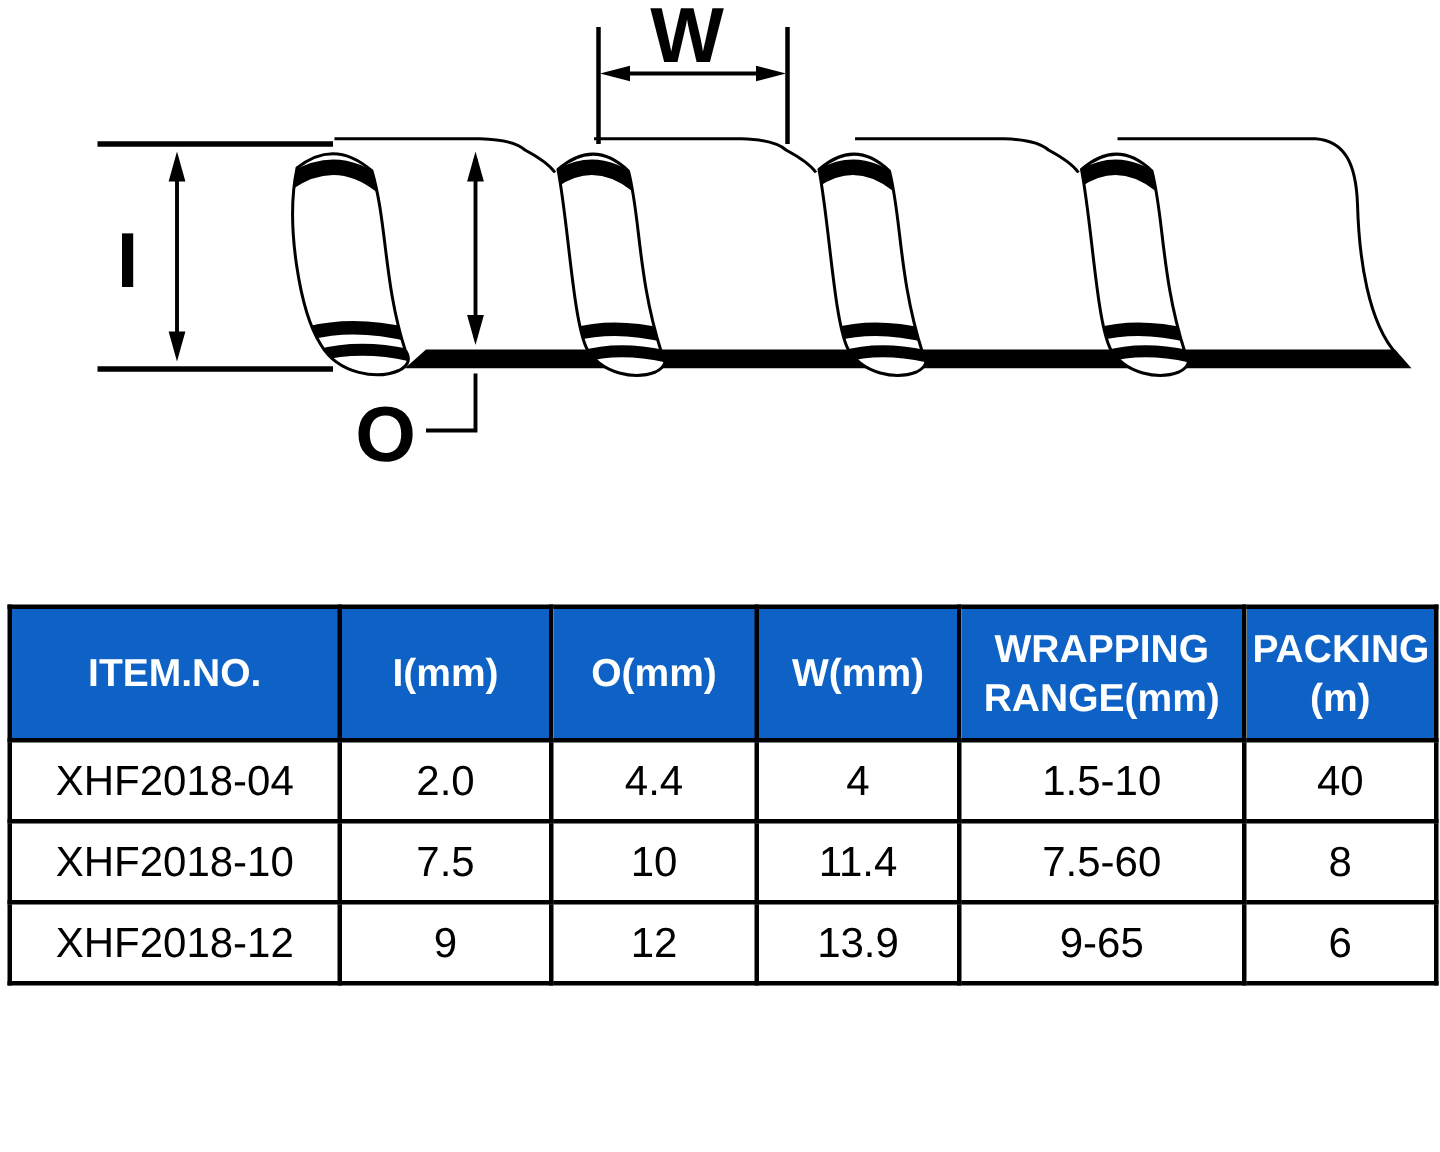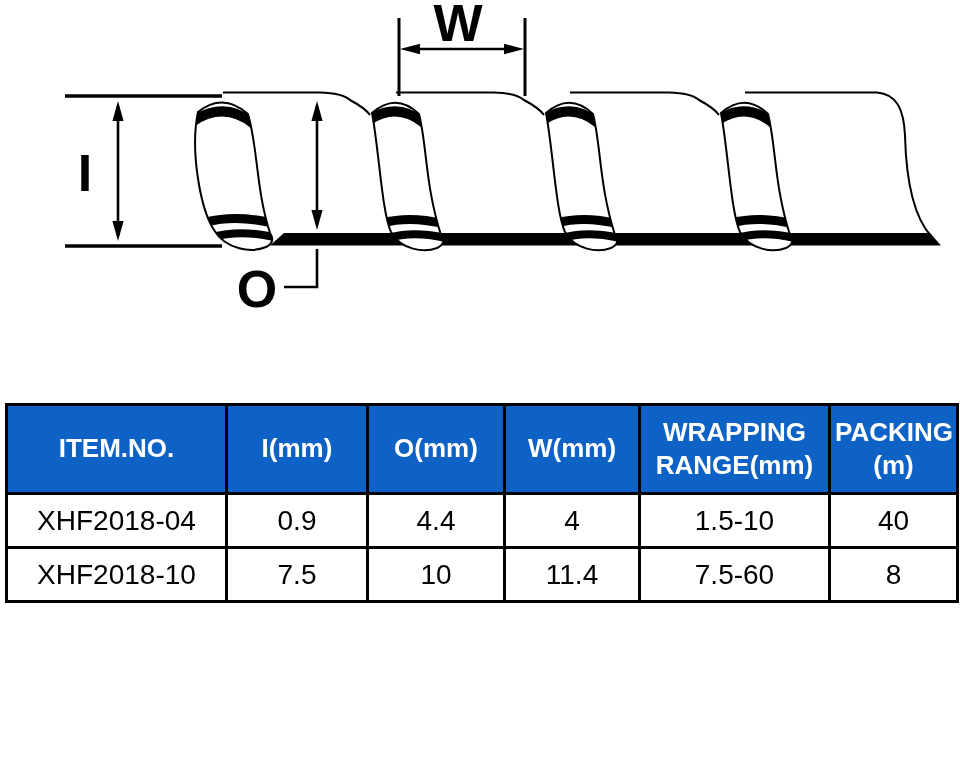--- a/index.html
+++ b/index.html
@@ -169,30 +169,38 @@
         <th>I(mm)</th>
         <th>O(mm)</th>
         <th>W(mm)</th>
         <th>WRAPPING RANGE(mm)</th>
         <th>PACKING (m)</th>
       </tr>
     </thead>
     <tbody>
       <tr>
         <td>XHF2018-04</td>
-        <td>0.9</td>
+        <td>2.0</td>
         <td>4.4</td>
         <td>4</td>
         <td>1.5-10</td>
         <td>40</td>
       </tr>
       <tr>
         <td>XHF2018-10</td>
         <td>7.5</td>
         <td>10</td>
         <td>11.4</td>
         <td>7.5-60</td>
         <td>8</td>
       </tr>
+      <tr>
+        <td>XHF2018-12</td>
+        <td>9</td>
+        <td>12</td>
+        <td>13.9</td>
+        <td>9-65</td>
+        <td>6</td>
+      </tr>
     </tbody>
   </table>
 
 </div>
 
 </body></html>

